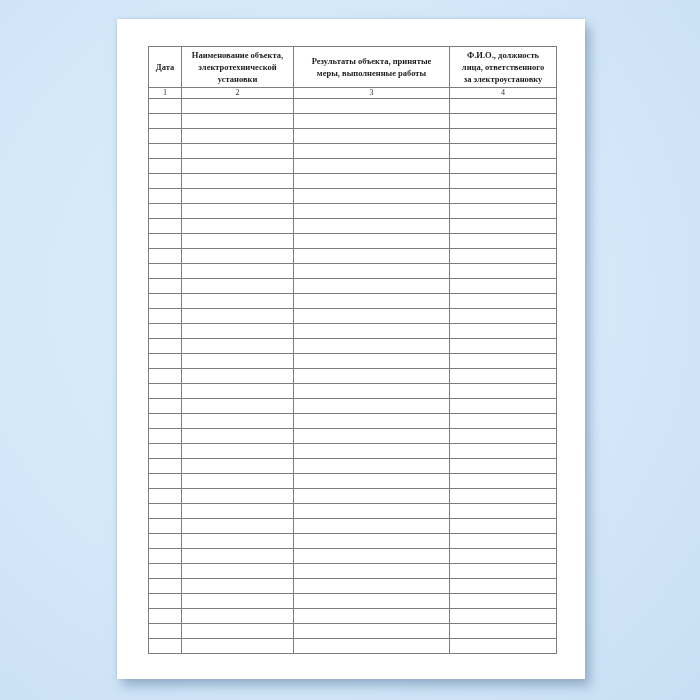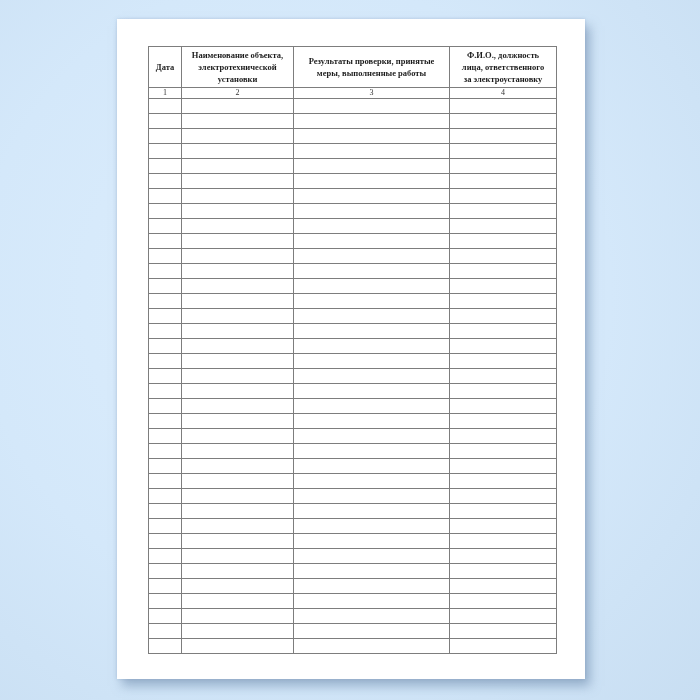--- a/index.html
+++ b/index.html
@@ -78,21 +78,21 @@
       <col style="width:112px">
       <col style="width:156px">
       <col style="width:107px">
     </colgroup>
     <thead>
       <tr class="header-row">
         <th>Дата</th>
         <th>Наименование объекта,
 электротехнической
 установки</th>
-        <th>Результаты проверки, принятые
+        <th>Результаты объекта, принятые
 меры, выполненные работы</th>
         <th>Ф.И.О., должность
 лица, ответственного
 за электроустановку</th>
       </tr>
       <tr class="number-row">
         <td>1</td>
         <td>2</td>
         <td>3</td>
         <td>4</td>

